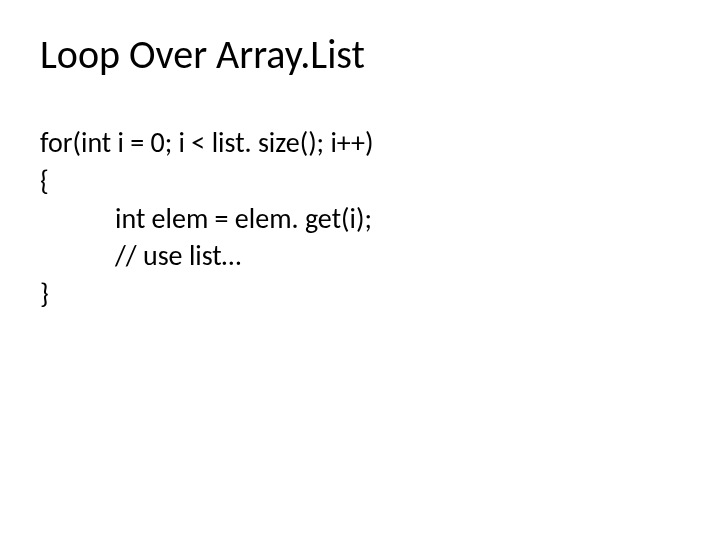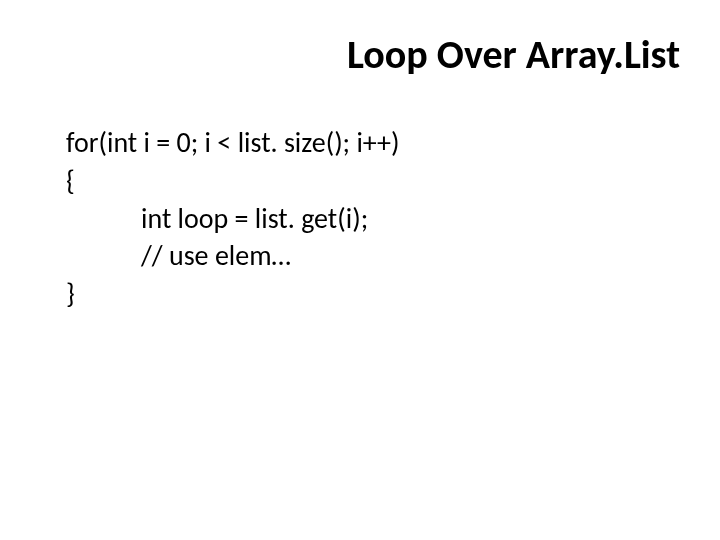--- a/index.html
+++ b/index.html
@@ -13,49 +13,48 @@
       background: #ffffff;
       font-family: Calibri, "Segoe UI", Arial, sans-serif;
       color: #000000;
       overflow: hidden;
     }
     .slide {
       padding: 20px 40px;
     }
     .title {
       font-size: 40px;
-      font-weight: 700;
-      text-align: right;
+      font-weight: 400;
+      text-align: left;
       margin-top: 10px;
       margin-bottom: 45px;
     }
     .body-text {
       font-size: 28px;
       line-height: 1.25;
       margin-bottom: 40px;
     }
     .code-block {
       font-size: 28px;
       line-height: 1.35;
     }
     .code-line {
       white-space: pre;
-      margin-left: 26px;
     }
     .indent {
       padding-left: 75px;
     }
   </style>
 </head>
 <body>
 
 <div class="slide">
   <h1 class="title">Loop Over Array.List</h1>
 
 
   <div class="code-block">
     <div class="code-line">for(int i = 0; i &lt; list. size(); i++)</div>
     <div class="code-line">{</div>
-    <div class="code-line indent">int loop = list. get(i);</div>
-    <div class="code-line indent">// use elem…</div>
+    <div class="code-line indent">int elem = elem. get(i);</div>
+    <div class="code-line indent">// use list…</div>
     <div class="code-line">}</div>
   </div>
 </div>
 
 </body></html>

